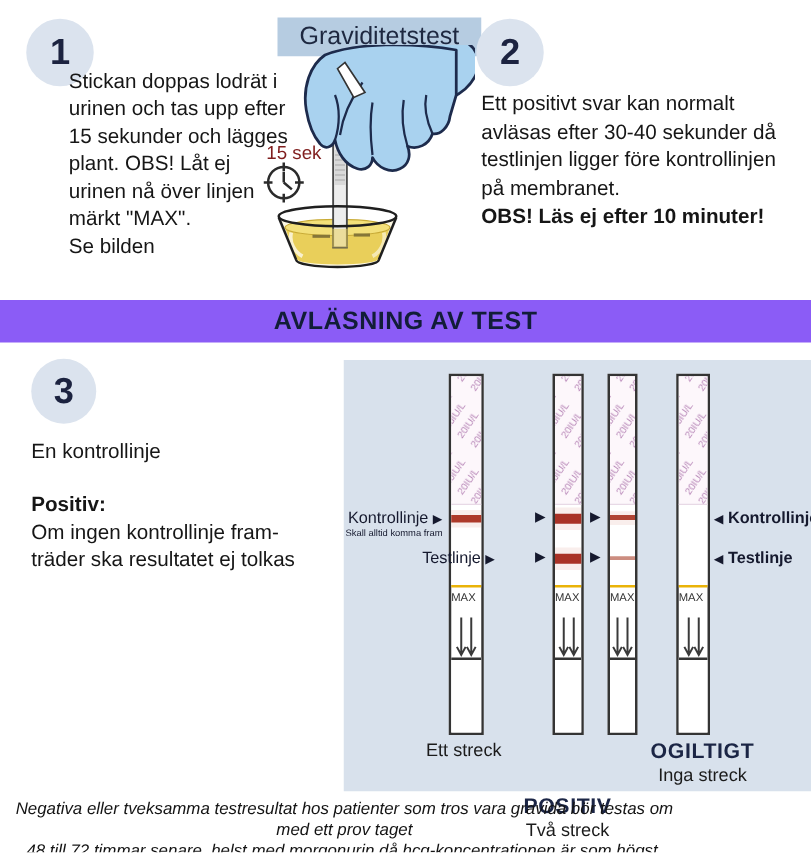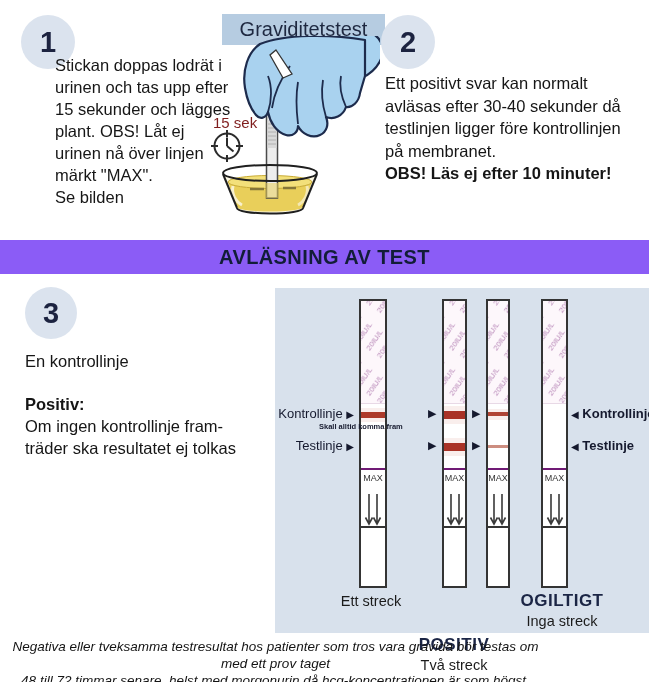--- a/index.html
+++ b/index.html
@@ -37,32 +37,32 @@
   .strip{position:absolute;top:11px;height:289px;background:#fff;border:2px solid #343434;
     box-sizing:border-box;display:flex;flex-direction:column;}
   #strip1{left:84px;width:28px;}
   #strip2{left:167px;width:25px;}
   #strip3{left:211px;width:24px;}
   #strip4{left:266px;width:27px;}
   .s-pat{height:102px;background:#fdf7fb;flex:none;border-bottom:1px solid #e8d9e6;}
   .s-pat svg{display:block;width:100%;height:100%;}
   .s-mem{height:64px;position:relative;flex:none;background:#fff;}
   .s-line{position:absolute;left:0;right:0;}
-  .s-max{height:20px;flex:none;border-top:2px solid #701a75;font-size:9px;color:#333;
-    text-align:center;padding-top:3px;box-sizing:border-box;}
+  .s-max{height:20px;flex:none;border-top:2px solid #eab308;font-size:9px;color:#333;
+    text-align:left;padding-top:3px;box-sizing:border-box;}
   .s-arrows{height:38px;flex:none;display:flex;align-items:flex-end;justify-content:center;}
   .s-handle{flex:1;border-top:2px solid #343434;background:#fff;}
   
   .wash{position:absolute;left:0;right:0;background:rgba(195,85,65,.10);}
   
   .lbl-left{position:absolute;text-align:right;font-size:13px;color:#15192e;white-space:nowrap;}
   .arrow-glyph{font-size:10px;color:#15192e;}
   .lone-arrow{position:absolute;font-size:11px;color:#15192e;}
   .lbl-right{position:absolute;font-size:13px;font-weight:600;color:#15192e;white-space:nowrap;}
-  .sub-note{position:absolute;font-size:7.5px;font-weight:bold;color:#15192e;white-space:nowrap;padding-left:44px;}
+  .sub-note{position:absolute;font-size:7.5px;font-weight:normal;color:#15192e;white-space:nowrap;}
   
   .result{position:absolute;width:110px;text-align:center;}
   .result .name{font-size:17px;font-weight:bold;letter-spacing:.5px;color:#1b2545;}
   .result .sub{font-size:14.5px;color:#1b1b1b;margin-top:2px;}
   #result1{left:41px;top:303px;}
   #result2{left:124px;top:303px;margin-top:44px;}
   #result3{left:232px;top:303px;}
   
   #footer-note{left:0;top:638px;width:551px;text-align:center;font-size:13.5px;
     font-style:italic;line-height:17px;color:#141414;}
@@ -269,21 +269,21 @@
           </svg>
       </div>
       <div class="s-handle"></div>
     </div>
 
     <div class="lbl-left" style="left:0;width:79px;top:118px;">
       <span>Kontrollinje</span>
       <span class="arrow-glyph">▶</span>
     </div>
     <div class="sub-note" style="left:0;width:79px;top:134px;text-align:right;">Skall alltid komma fram</div>
-    <div class="lbl-left" style="left:0;width:79px;top:150px;">
+    <div class="lbl-left" style="left:0;width:79px;top:150px;padding-left:42px;">
       <span>Testlinje</span>
       <span class="arrow-glyph">▶</span>
     </div>
 
     <span class="lone-arrow" style="left:153px;top:119px;">▶</span>
     <span class="lone-arrow" style="left:153px;top:151px;">▶</span>
     <span class="lone-arrow" style="left:197px;top:119px;">▶</span>
     <span class="lone-arrow" style="left:197px;top:151px;">▶</span>
 
     <div class="lbl-right" style="left:296px;top:118px;">

